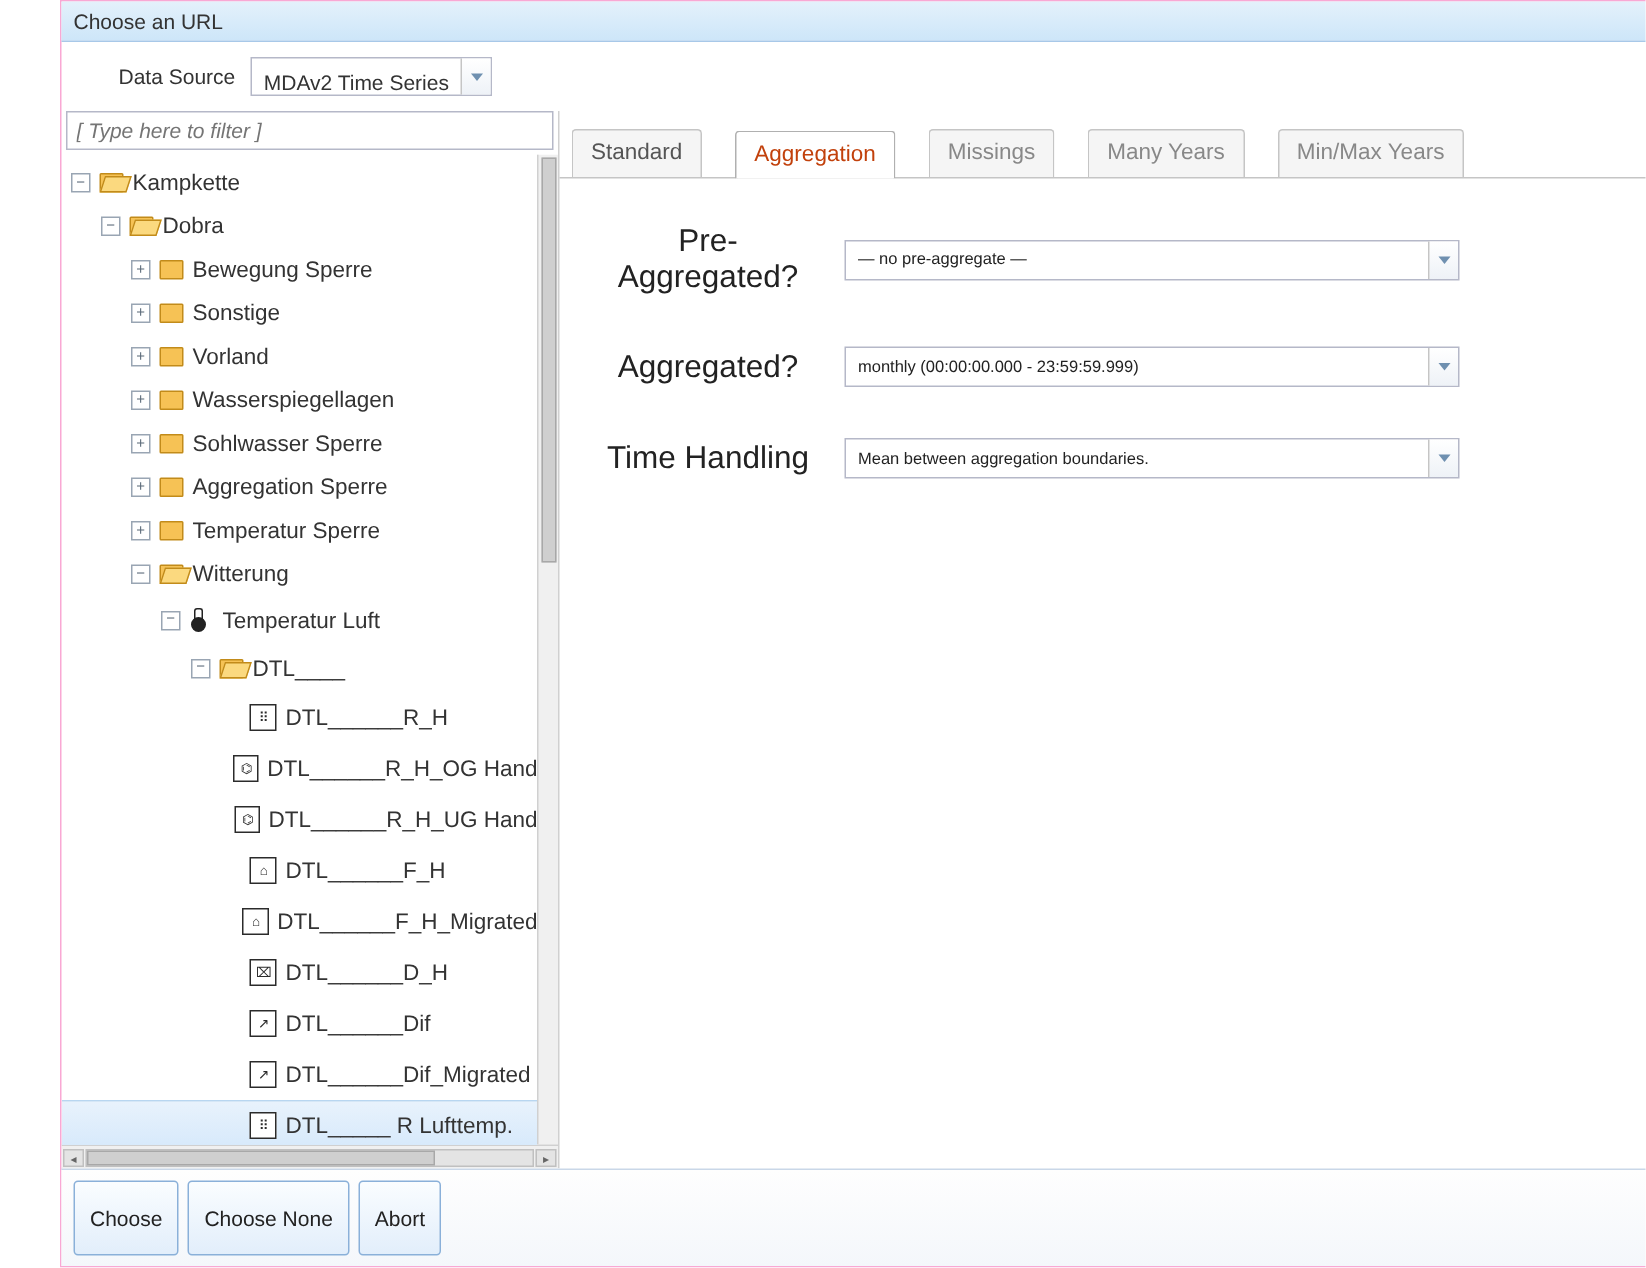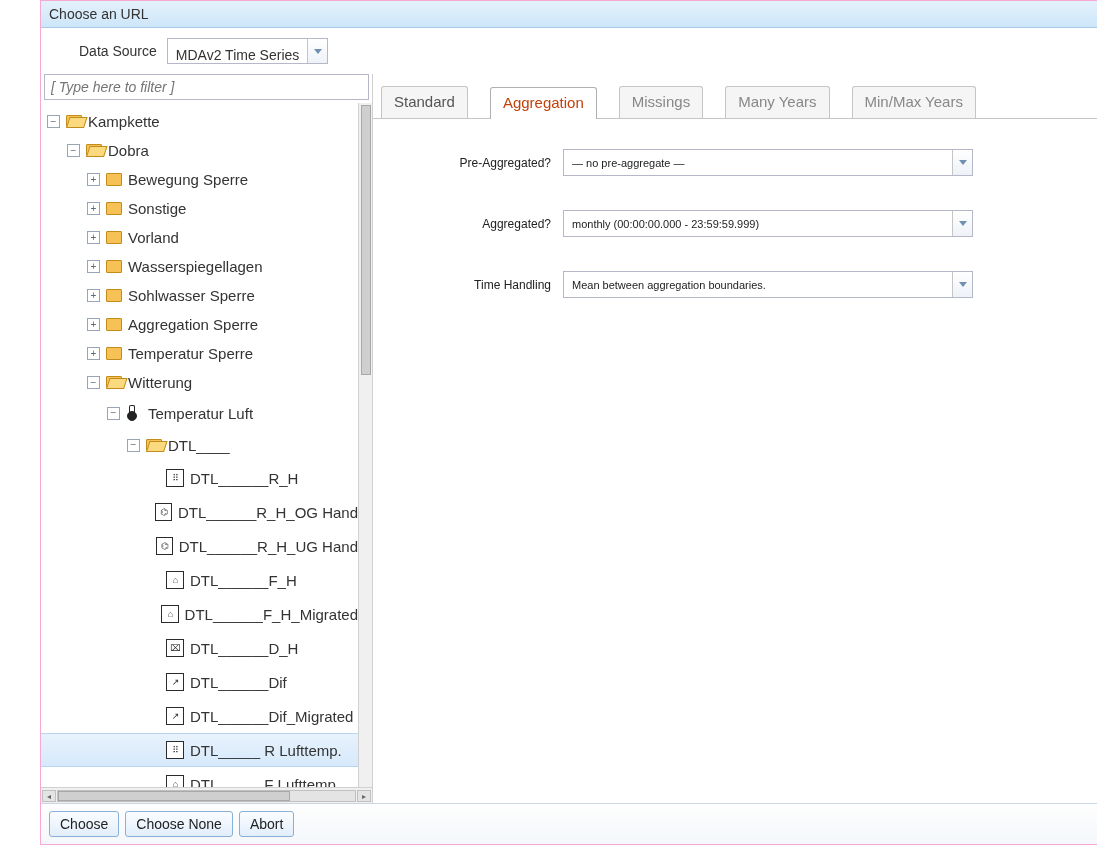--- a/index.html
+++ b/index.html
@@ -215,23 +215,23 @@
     flex: 1;
     padding: 30px 20px 20px 20px;
   }
   .form-row {
     display: flex;
     align-items: center;
     margin-bottom: 34px;
   }
   .form-row .flabel {
     width: 170px;
-    text-align: right;
+    text-align: center;
     padding-right: 12px;
-    font-size: 12px;
+    font-size: 21px;
     color: #222;
   }
   .form-row .fselect {
     flex: 0 0 410px;
     display: flex;
     border: 1px solid #b5b8c8;
     height: 27px;
     align-items: center;
     background: #fff;
   }
@@ -247,21 +247,21 @@
   .footer {
     border-top: 1px solid #c9d7e8;
     background: linear-gradient(#fefefe,#f4f7fb);
     padding: 7px 8px;
     display:flex; gap:6px;
     position:relative;
   }
   .btn {
     border: 1px solid #8ab0d9;
     background: linear-gradient(#fafdff,#e2eefb);
-    padding: 4px 10px;
+    padding: 16px 10px;
     border-radius: 3px;
     font-size: 14px;
     cursor: pointer;
     color: #222;
   }
   .resize-grip {
     position:absolute; right:3px; bottom:3px;
     width:12px; height:12px;
     background:
       linear-gradient(135deg, transparent 60%, #a0b8d0 60%, #a0b8d0 65%, transparent 65%),

